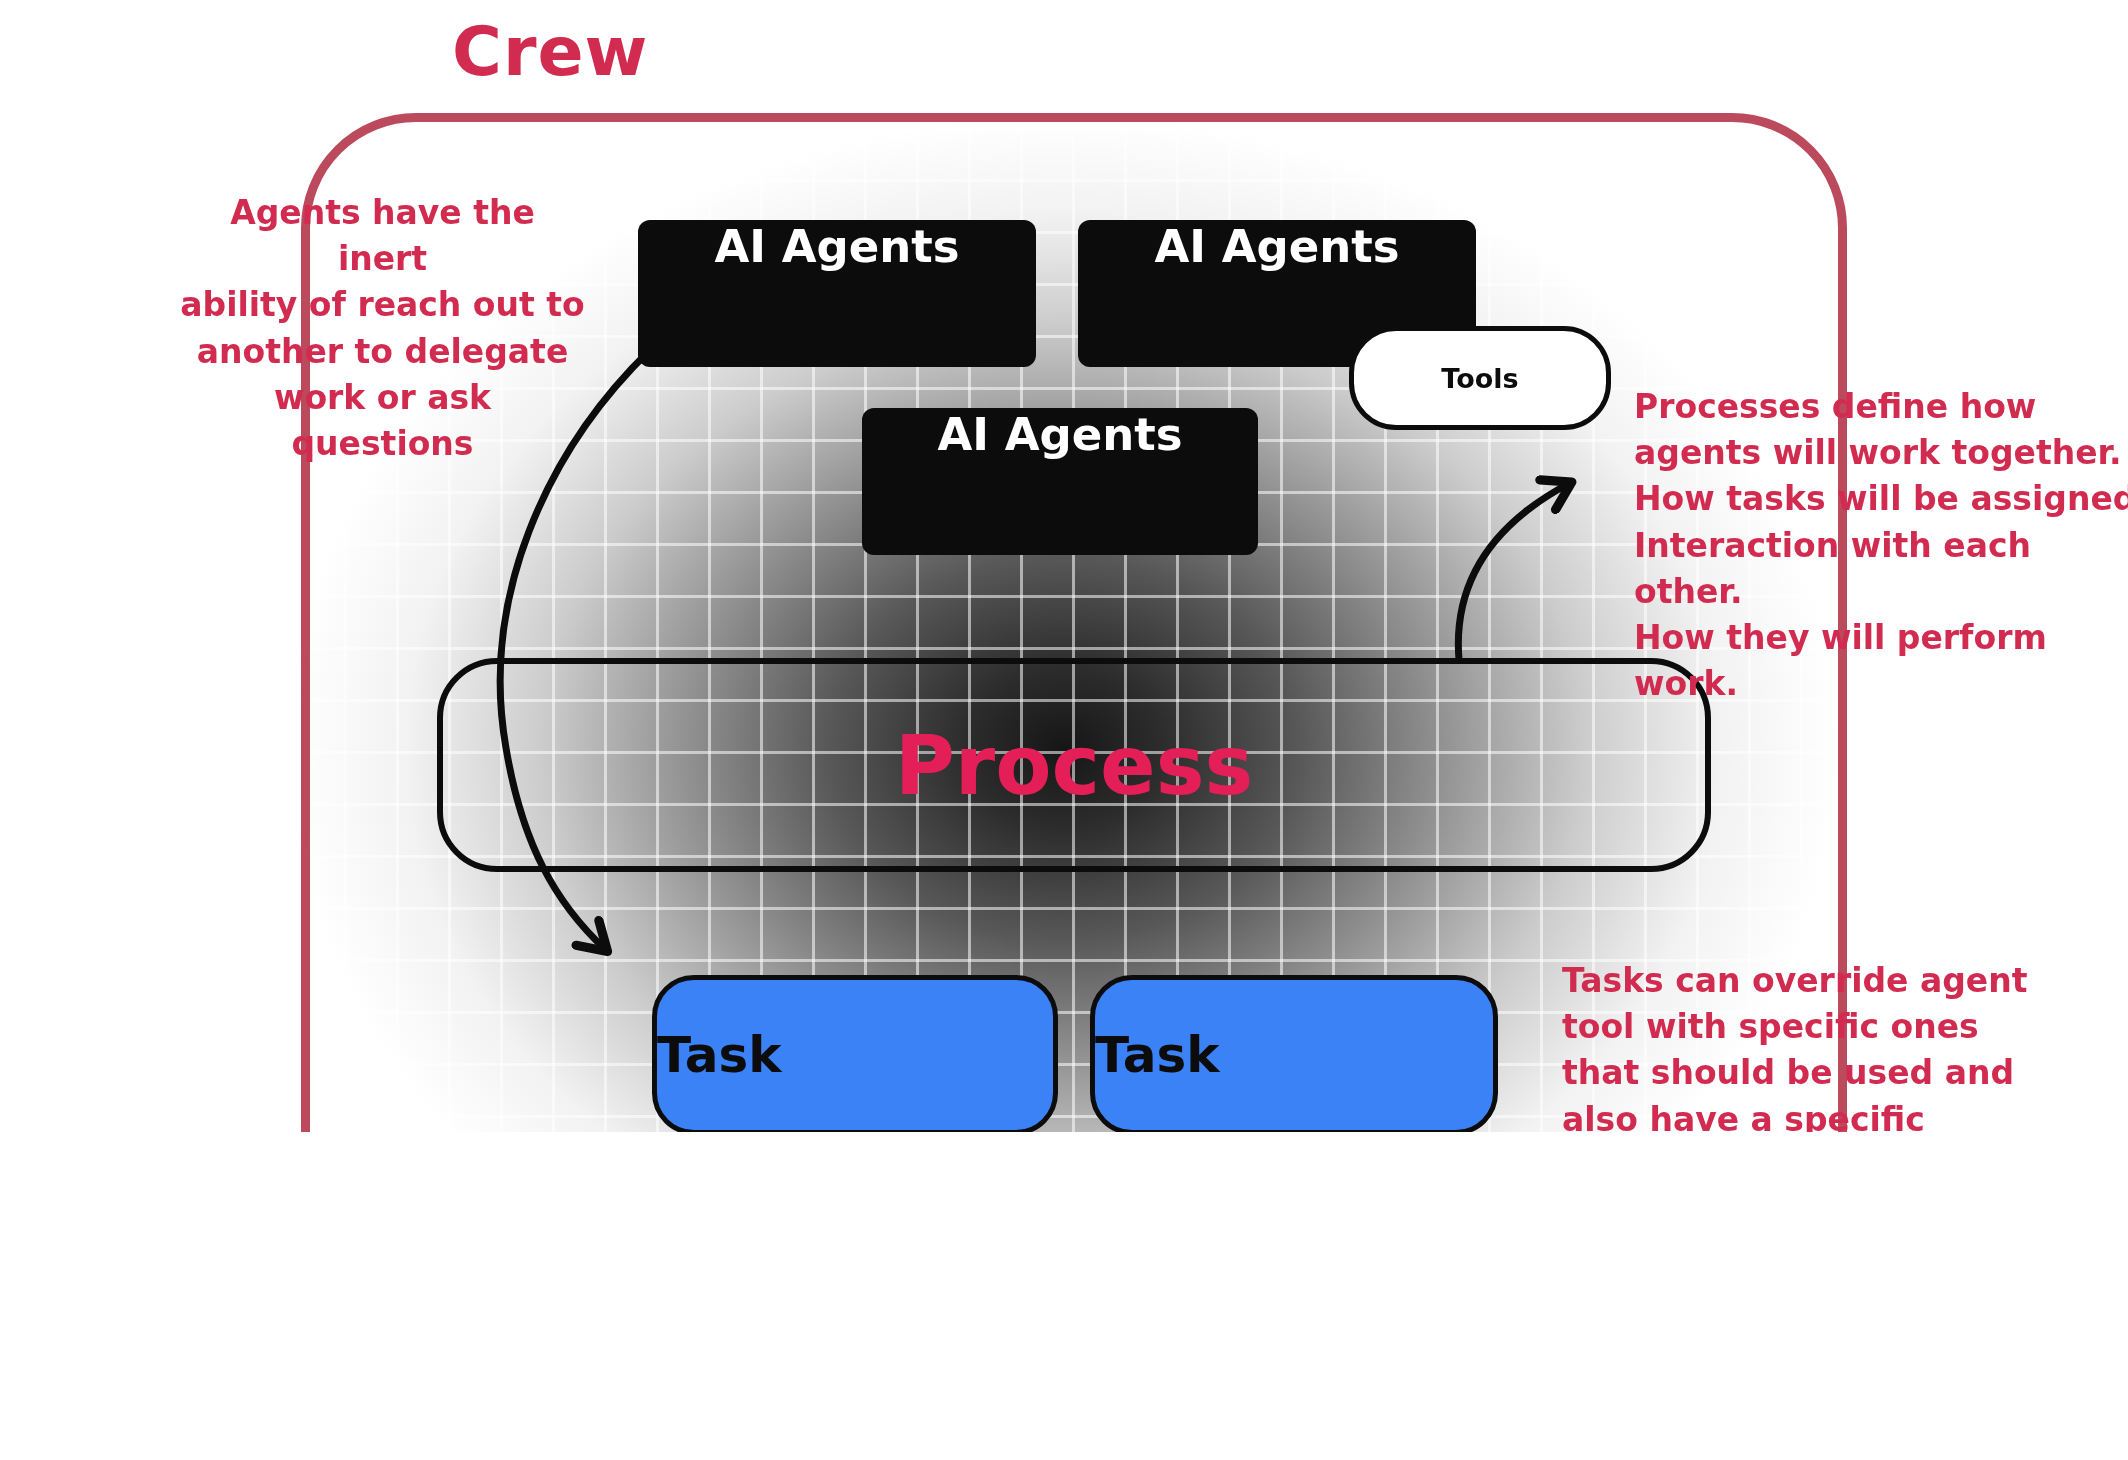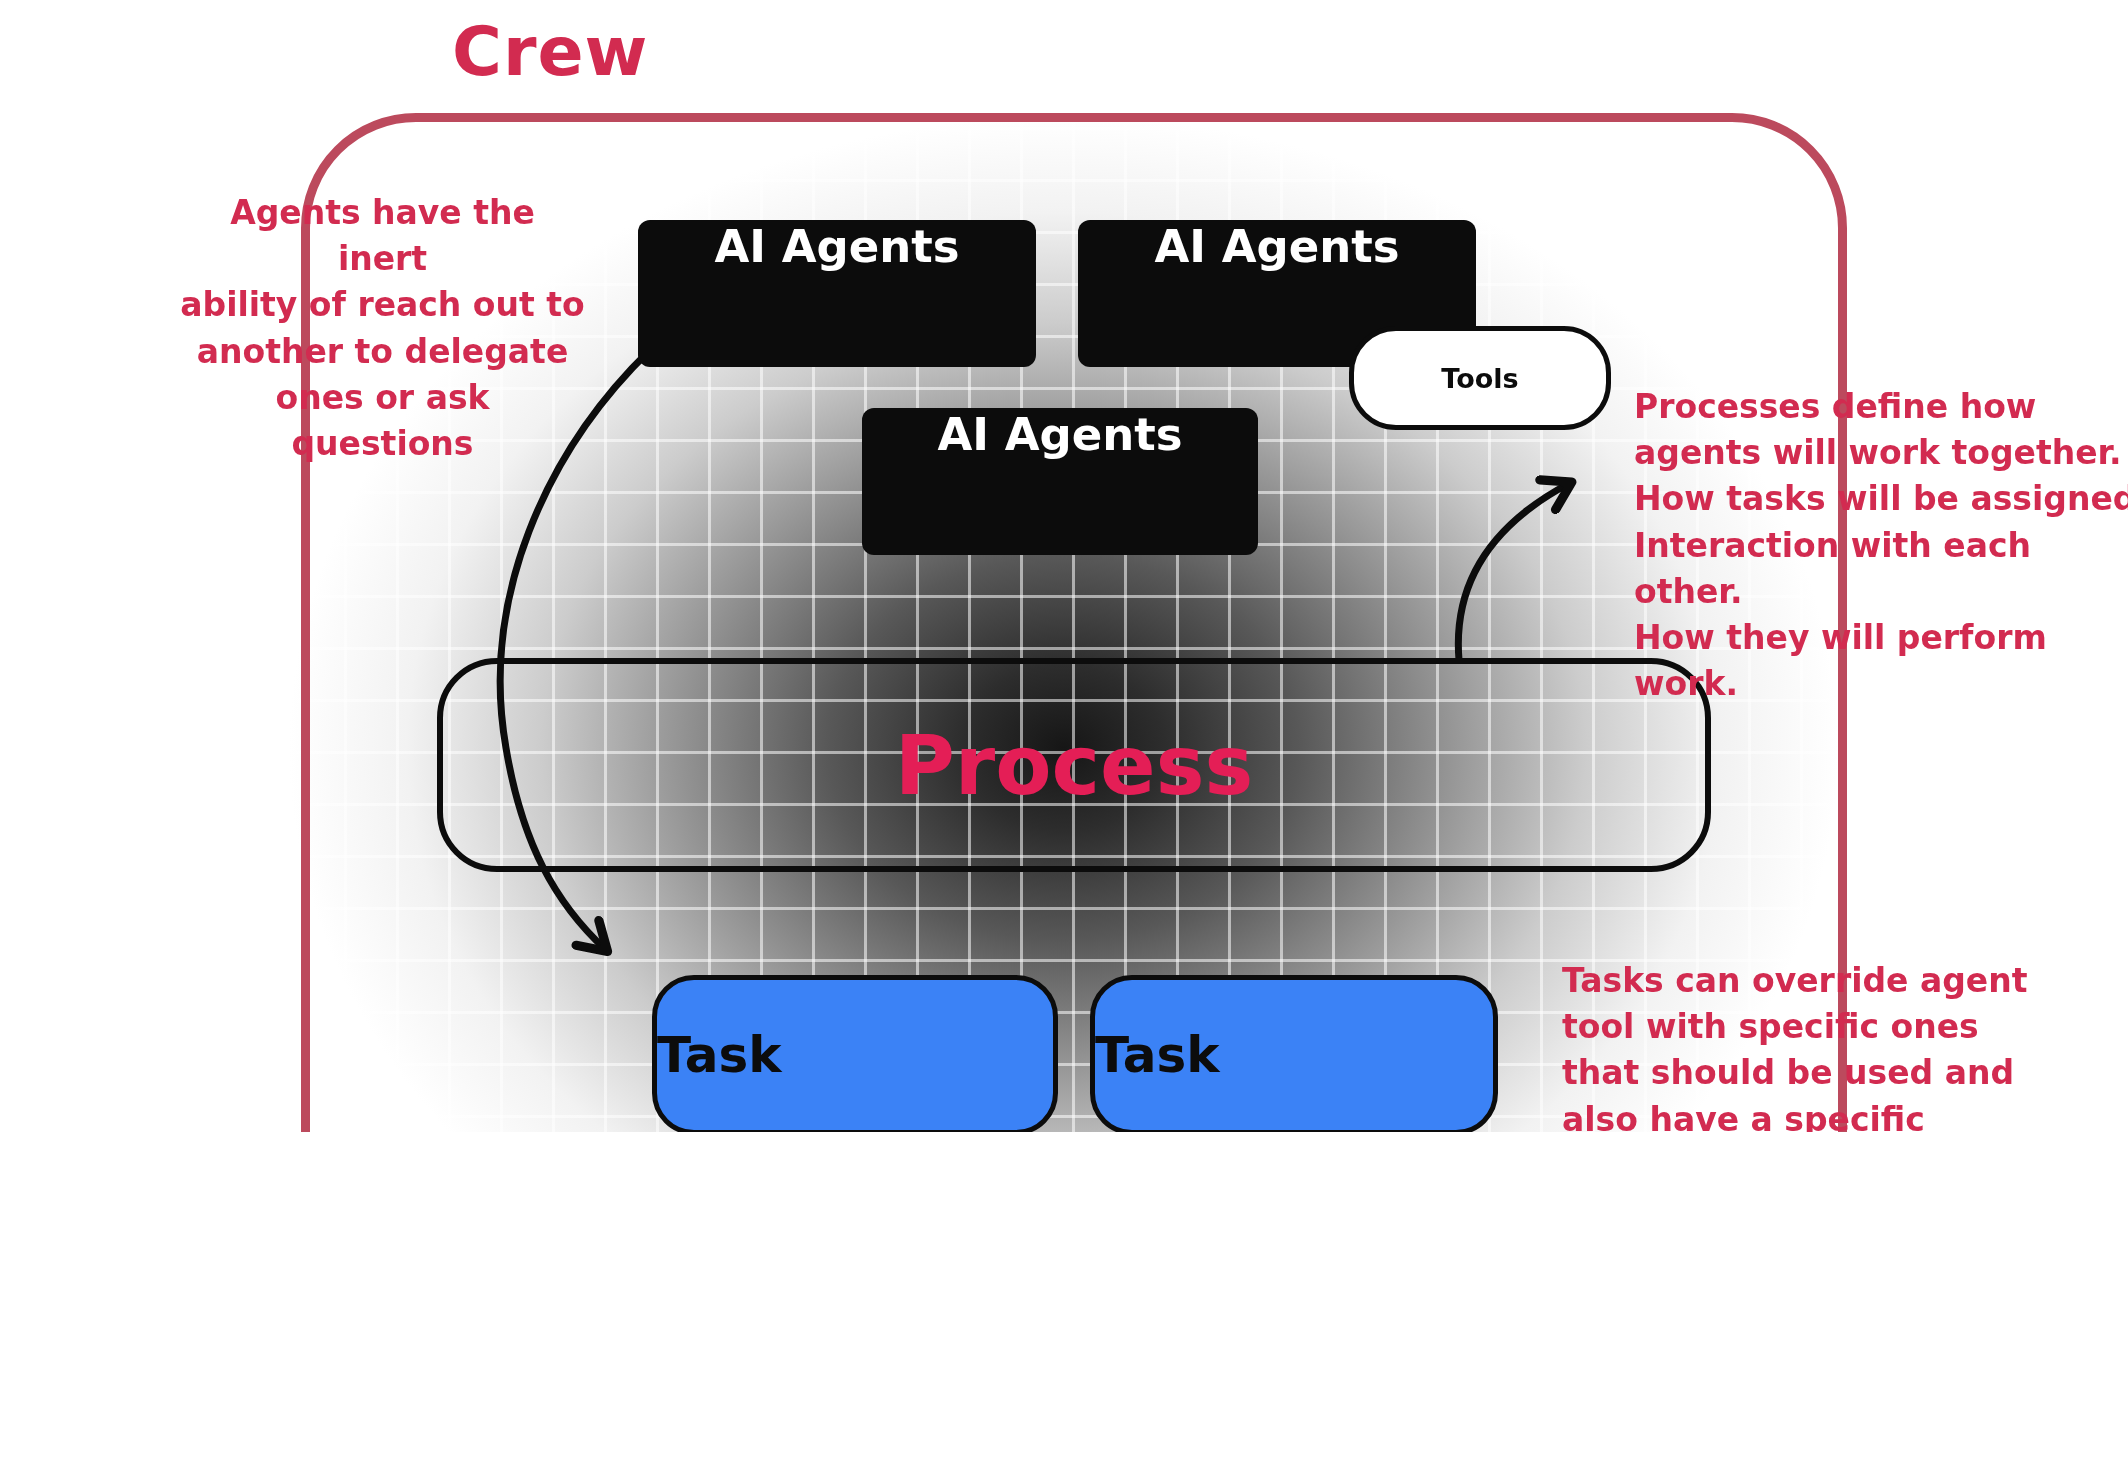--- a/index.html
+++ b/index.html
@@ -94,21 +94,21 @@
     <path d="M 650 350 C 545 452, 480 600, 506 748 C 522 843, 555 903, 606 950" fill="none" stroke="#0c0c0c" stroke-width="7" stroke-linecap="round" marker-end="url(#mBlack)"></path>
     <path d="M 1459 660 C 1452 575, 1500 520, 1570 483" fill="none" stroke="#0c0c0c" stroke-width="7" stroke-linecap="round" marker-end="url(#mBlack)"></path>
     <path d="M 664 1303 C 667 1347, 694 1387, 758 1390 L 840 1390" fill="none" stroke="#bc4a5d" stroke-width="10" stroke-linecap="round" marker-end="url(#mRed)"></path>
   </svg>
 
   <div class="crew-title">Crew</div>
 
   <div class="annotation left-note">Agents have the inert
 ability of reach out to
 another to delegate
-ones or ask questions</div>
+work or ask questions</div>
 
   <div class="black-box agents-1">
     <span>AI Agents</span>
   </div>
   <div class="black-box agents-2">
     <span>AI Agents</span>
   </div>
   <div class="black-box agents-3">
     <span>AI Agents</span>
   </div>

